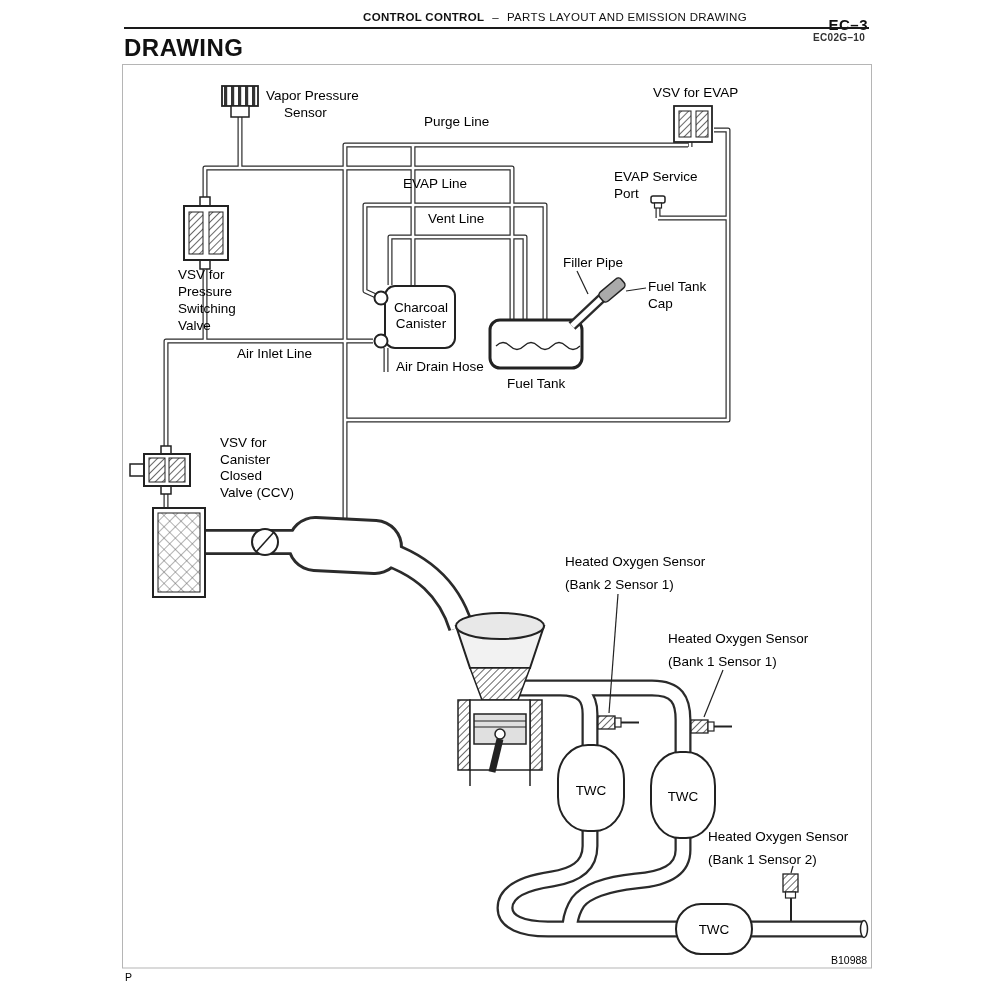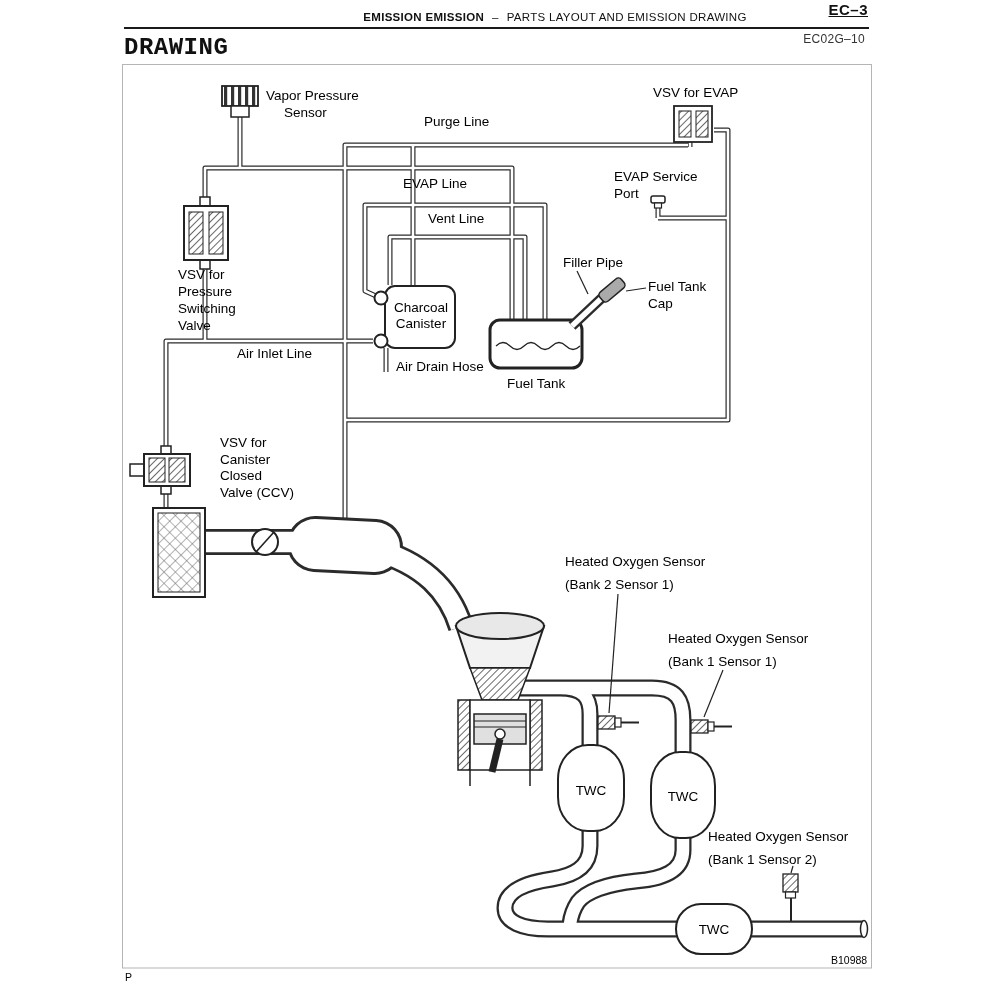--- a/index.html
+++ b/index.html
@@ -1,24 +1,24 @@
 <!DOCTYPE html>
 <html><head>
 <meta charset="utf-8">
 <style>
   html,body{margin:0;padding:0;background:#fff;}
   .page{position:relative;width:993px;height:993px;background:#fff;overflow:hidden;
         font-family:"Liberation Sans", sans-serif;color:#111;}
-  .page-code{position:absolute;top:1px;right:125px;font-size:15px;font-weight:bold;letter-spacing:.5px;text-decoration:underline;}
+  .page-code{position:absolute;top:16px;right:125px;font-size:15px;font-weight:bold;letter-spacing:.5px;}
   .page-header{position:absolute;top:11px;left:250px;width:610px;text-align:center;font-size:11.5px;letter-spacing:.3px;white-space:nowrap;}
   .page-header .sec{font-weight:bold;}
   .page-header .sep{padding:0 8px;}
   .header-rule{position:absolute;top:27px;left:124px;right:124px;height:1.5px;background:#1a1a1a;}
-  .doc-code{position:absolute;top:32px;right:128px;font-size:12px;color:#333;letter-spacing:.3px;}
-  .page-title{position:absolute;top:34px;left:124px;margin:0;font-size:24px;font-weight:bold;letter-spacing:.5px;font-family:Liberation Mono, monospace;}
+  .doc-code{position:absolute;top:32px;right:128px;font-size:10px;color:#333;letter-spacing:.3px;font-weight:bold;}
+  .page-title{position:absolute;top:34px;left:124px;margin:0;font-size:24px;font-weight:bold;letter-spacing:.5px;}
   svg{position:absolute;top:0;left:0;}
   .hose-o{stroke:#2b2b2b;stroke-width:5;fill:none;stroke-linejoin:round;}
   .hose-i{stroke:#ffffff;stroke-width:2.6;fill:none;stroke-linejoin:round;}
   .duct-o{stroke:#2b2b2b;stroke-width:26;fill:none;stroke-linejoin:round;}
   .duct-i{stroke:#ffffff;stroke-width:20.5;fill:none;stroke-linejoin:round;}
   .bulge-o{stroke:#2b2b2b;stroke-width:56;fill:none;stroke-linecap:round;}
   .bulge-i{stroke:#ffffff;stroke-width:50;fill:none;stroke-linecap:round;}
   .exh-o{stroke:#2b2b2b;stroke-width:17;fill:none;stroke-linejoin:round;}
   .exh-i{stroke:#ffffff;stroke-width:12.5;fill:none;stroke-linejoin:round;}
   .thin{stroke:#222;stroke-width:1.2;fill:none;}
@@ -28,21 +28,21 @@
   .lbl-sm{font-family:"Liberation Sans",sans-serif;font-size:10.5px;fill:#000;}
 </style>
 </head>
 <body>
 
 <div class="page">
 
   <div class="page-code">EC–3</div>
 
   <div class="page-header">
-    <span class="sec">EMISSION EMISSION</span><span class="sep">–</span><span>PARTS LAYOUT AND EMISSION DRAWING</span>
+    <span class="sec">CONTROL CONTROL</span><span class="sep">–</span><span>PARTS LAYOUT AND EMISSION DRAWING</span>
   </div>
 
   <div class="header-rule"></div>
   <div class="doc-code">EC02G–10</div>
   <h1 class="page-title">DRAWING</h1>
 
   <svg width="993" height="993" viewBox="0 0 993 993">
     <defs>
       <pattern id="hatch" width="5" height="5" patternUnits="userSpaceOnUse" patternTransform="rotate(45)">
         <rect width="5" height="5" fill="#fff"></rect>

